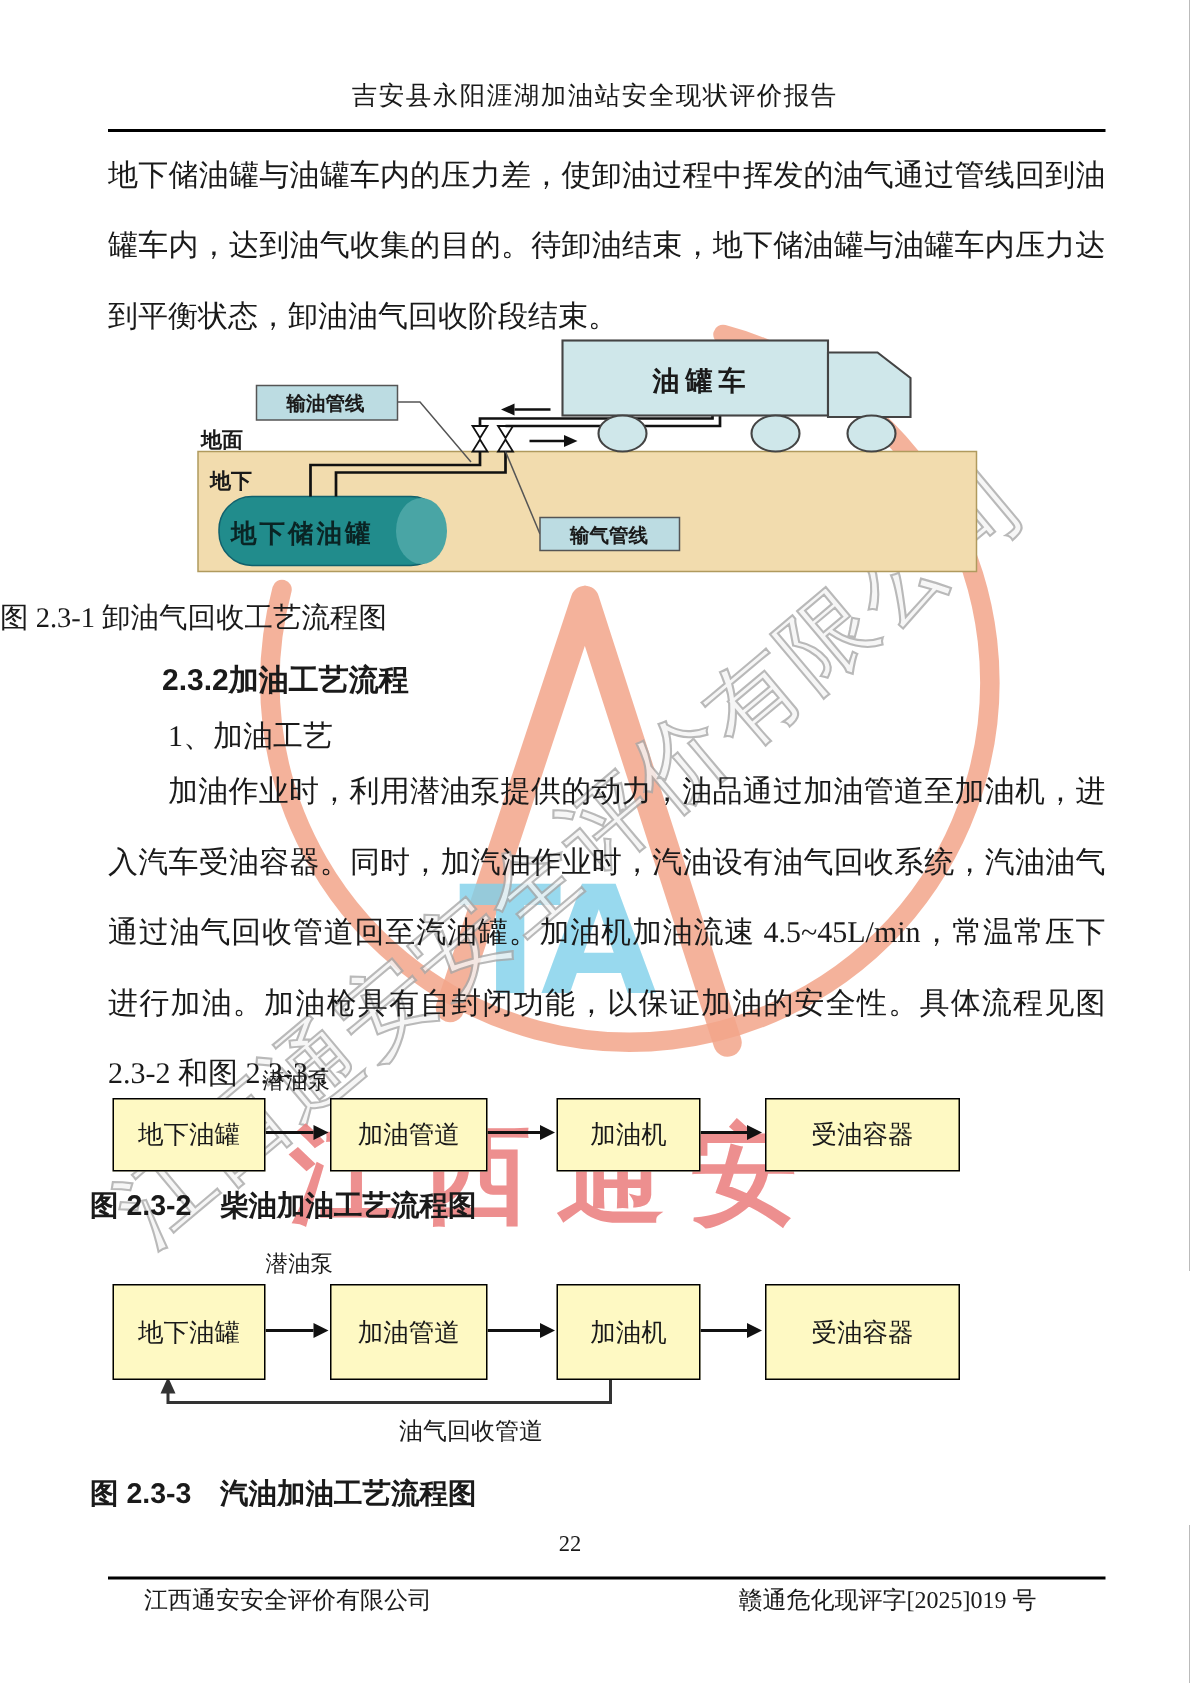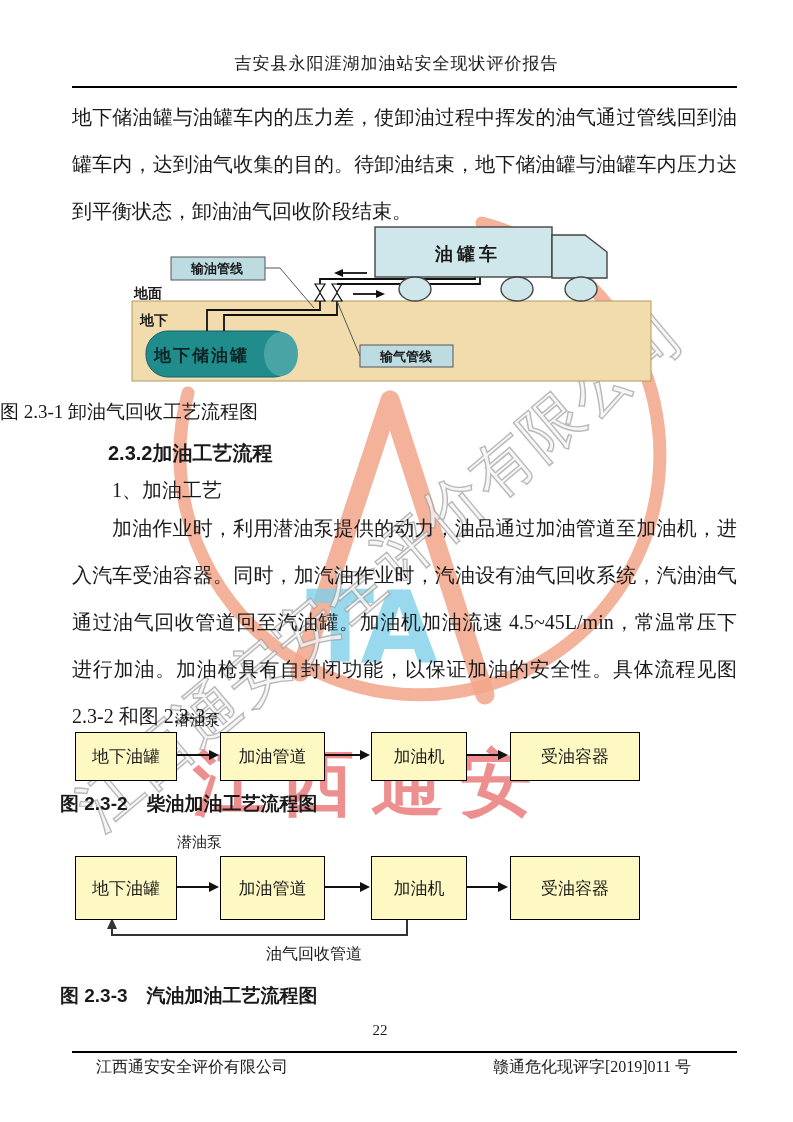--- a/index.html
+++ b/index.html
@@ -156,17 +156,17 @@
       <div class="fbox" style="left:311px;top:28px;width:94px;height:62px;">加油机</div>
       <div class="fbox" style="left:450px;top:28px;width:128px;height:62px;">受油容器</div>
       <div class="ret-label" style="left:170px;top:116px;">油气回收管道</div>
       <div class="flow-cap" style="top:155px;">图 2.3-3　汽油加油工艺流程图</div>
     </div>
 
     <div class="abs pageno">22</div>
     <div class="abs rule footer-rule"></div>
     <div class="abs footer-row">
       <span class="left">江西通安安全评价有限公司</span>
-      <span class="right">赣通危化现评字[2019]011 号</span>
+      <span class="right">赣通危化现评字[2025]019 号</span>
     </div>
 
   </div>
 </div>
 
 </body></html>

